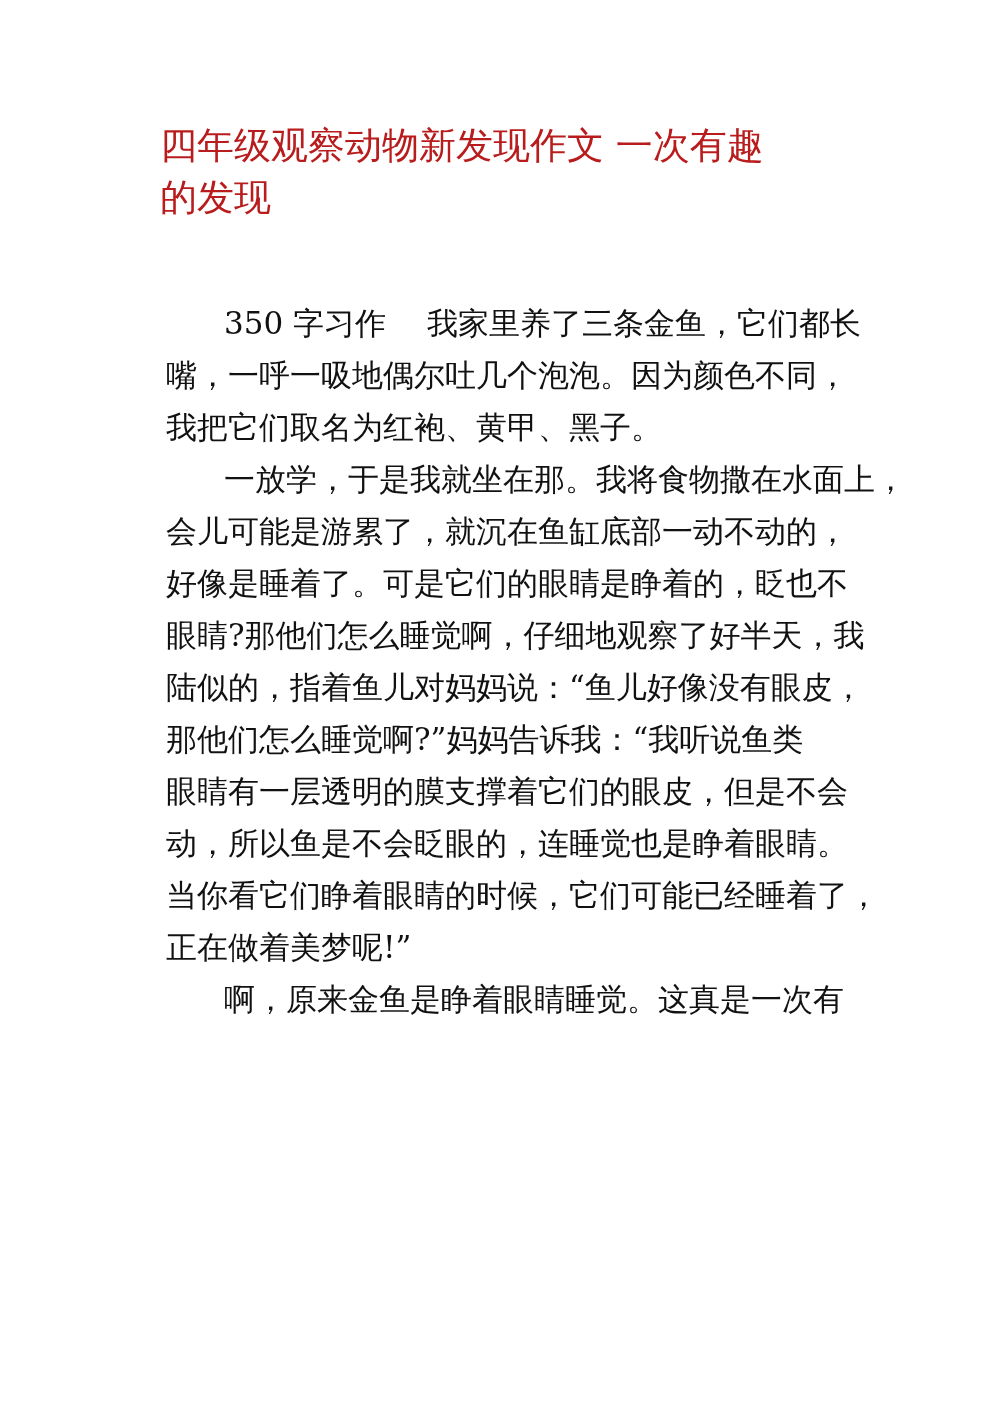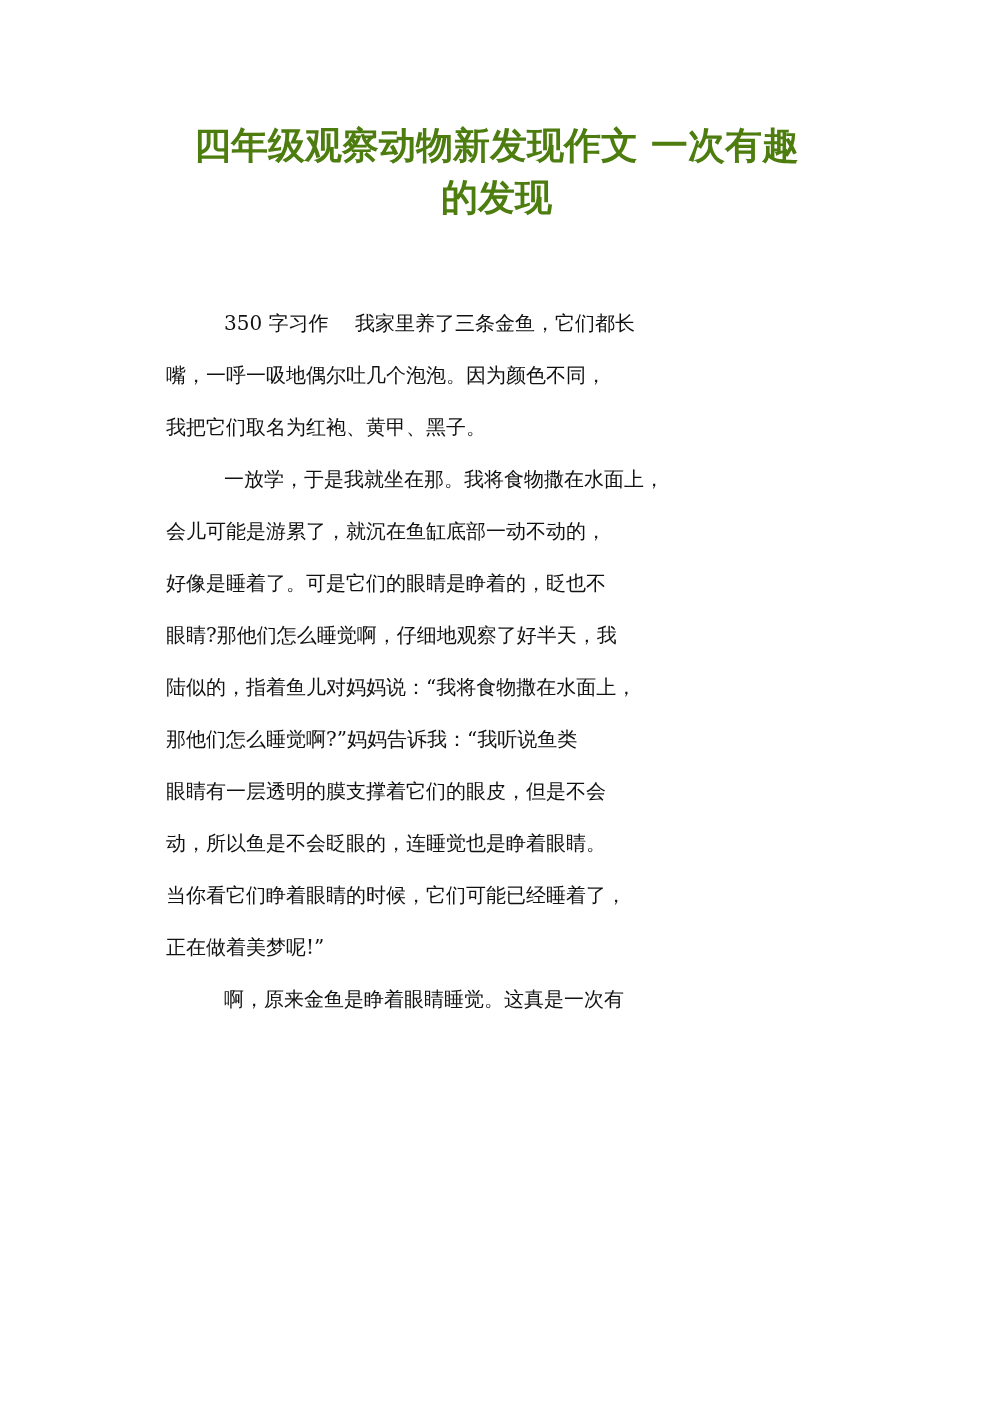--- a/index.html
+++ b/index.html
@@ -21,35 +21,34 @@
       width: 993px;
       height: 1404px;
       background: #ffffff;
     }
     .title {
       position: absolute;
       left: 160px;
       top: 118px;
       width: 673px;
       margin: 0;
-      text-align: center;
       font-family: "DejaVu Sans", "Liberation Sans", sans-serif;
-      font-weight: bold;
+      font-weight: normal;
       font-size: 37px;
       line-height: 55px;
       letter-spacing: 0px;
-      color: #4d7c0f;
+      color: #b91c1c;
     }
     .body {
       position: absolute;
       left: 166px;
       top: 297px;
       width: 672px;
       font-family: "DejaVu Serif", "Liberation Serif", serif;
-      font-size: 20px;
+      font-size: 31px;
       line-height: 52px;
       color: #111;
     }
     .line {
       display: block;
       white-space: nowrap;
       height: 52px;
     }
     .indent {
       padding-left: 58px;
@@ -69,21 +68,21 @@
       <span class="line indent">350 字习作　 我家里养了三条金鱼，它们都长</span>
       <span class="line">嘴，一呼一吸地偶尔吐几个泡泡。因为颜色不同，</span>
       <span class="line">我把它们取名为红袍、黄甲、黑子。</span>
     </div>
 
     <div>
       <span class="line indent">一放学，于是我就坐在那。我将食物撒在水面上，</span>
       <span class="line">会儿可能是游累了，就沉在鱼缸底部一动不动的，</span>
       <span class="line">好像是睡着了。可是它们的眼睛是睁着的，眨也不</span>
       <span class="line">眼睛?那他们怎么睡觉啊，仔细地观察了好半天，我</span>
-      <span class="line">陆似的，指着鱼儿对妈妈说：“我将食物撒在水面上，</span>
+      <span class="line">陆似的，指着鱼儿对妈妈说：“鱼儿好像没有眼皮，</span>
       <span class="line">那他们怎么睡觉啊?”妈妈告诉我：“我听说鱼类</span>
       <span class="line">眼睛有一层透明的膜支撑着它们的眼皮，但是不会</span>
       <span class="line">动，所以鱼是不会眨眼的，连睡觉也是睁着眼睛。</span>
       <span class="line">当你看它们睁着眼睛的时候，它们可能已经睡着了，</span>
       <span class="line">正在做着美梦呢!”</span>
     </div>
 
     <div>
       <span class="line indent">啊，原来金鱼是睁着眼睛睡觉。这真是一次有</span>
     </div>

